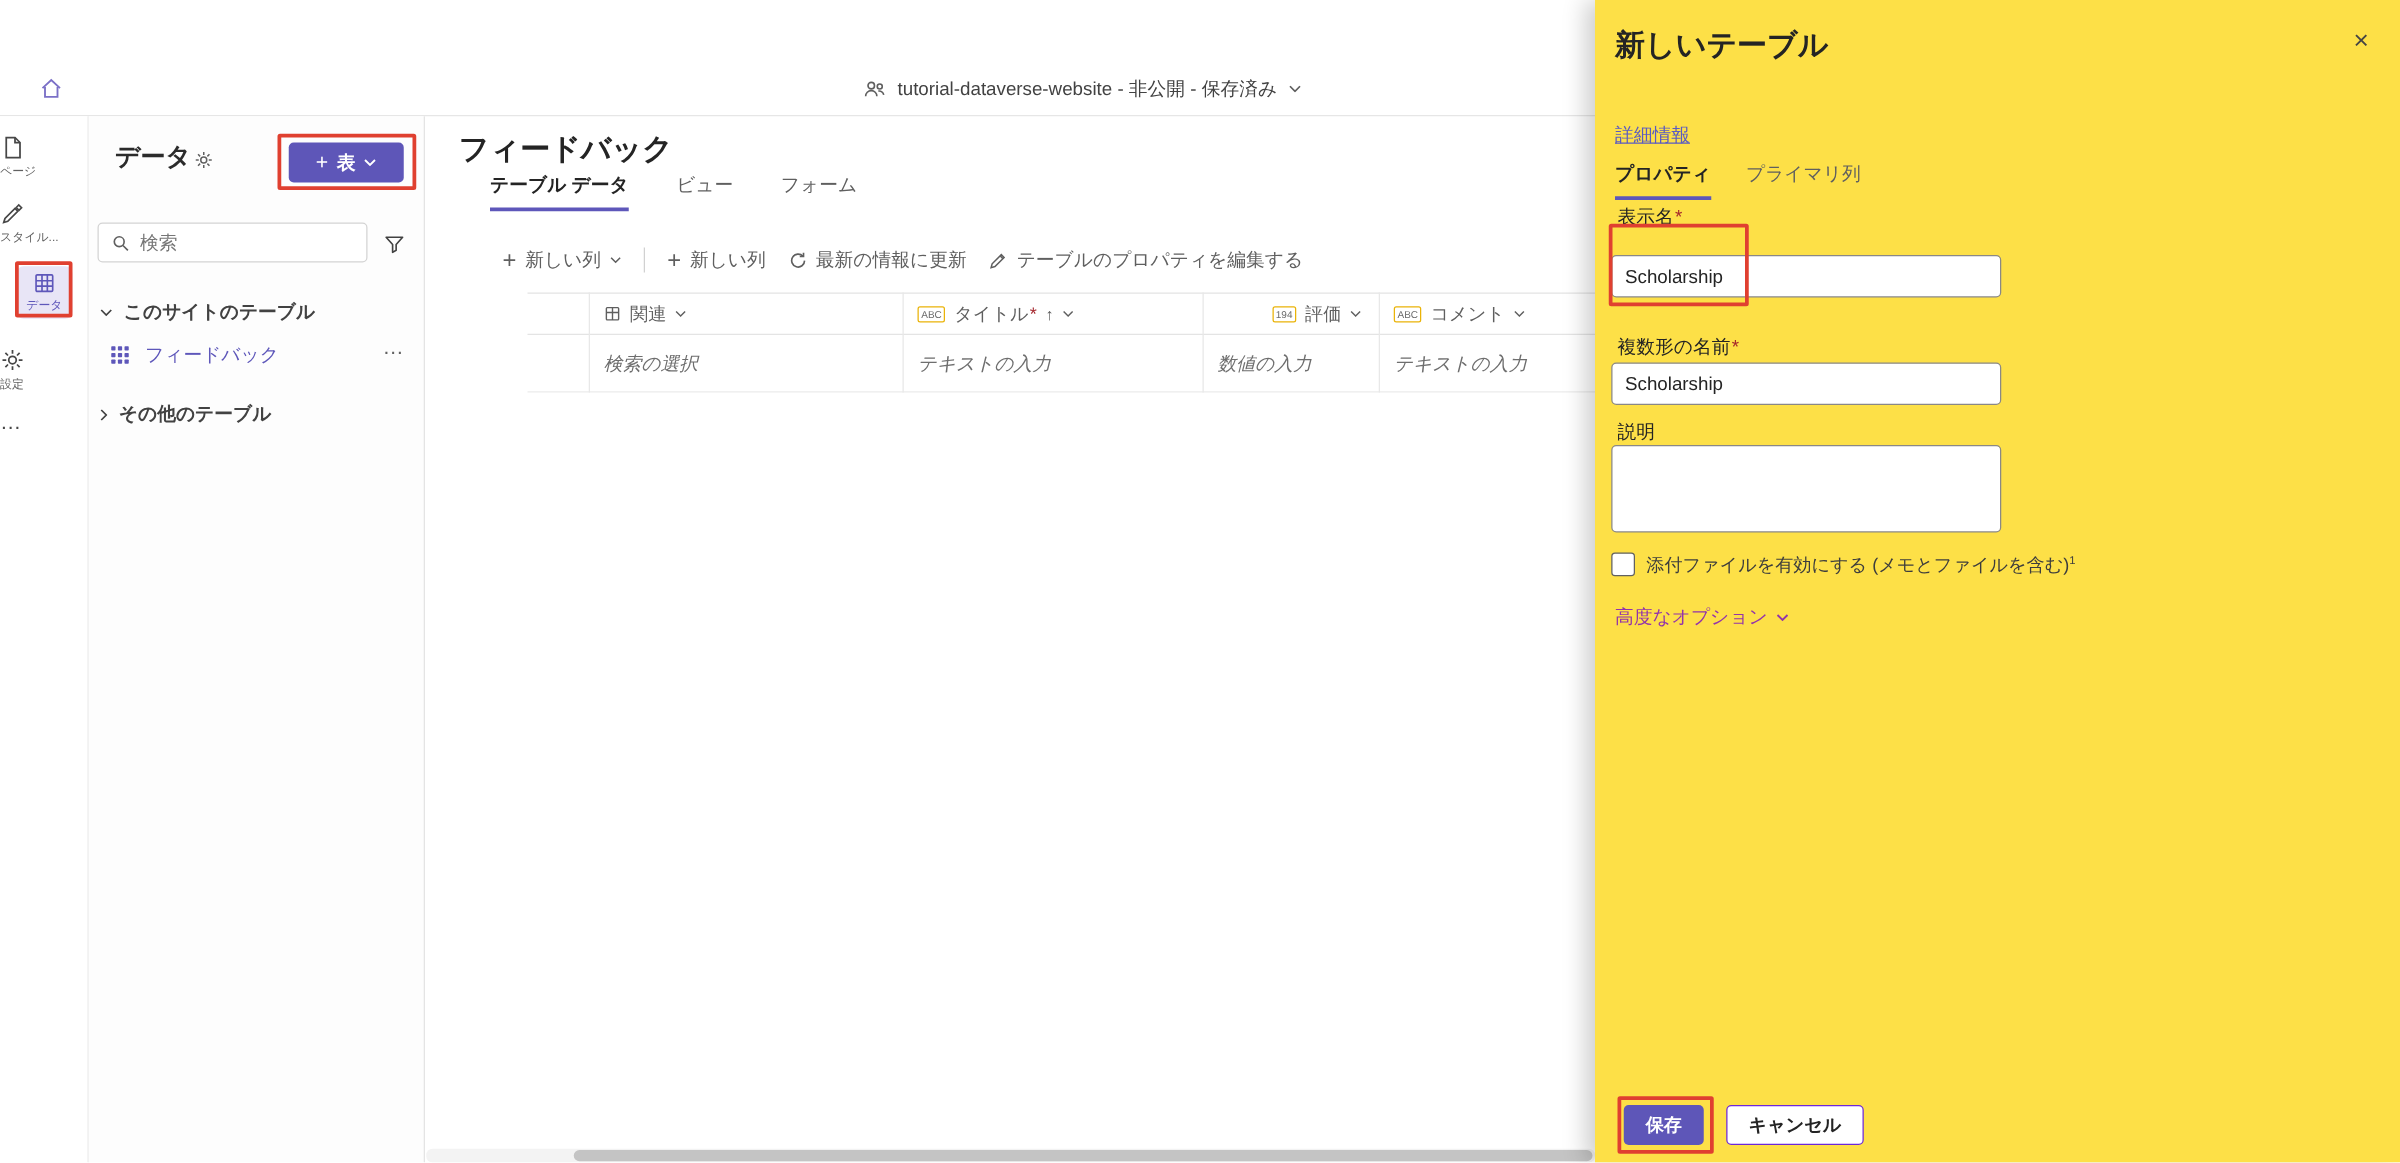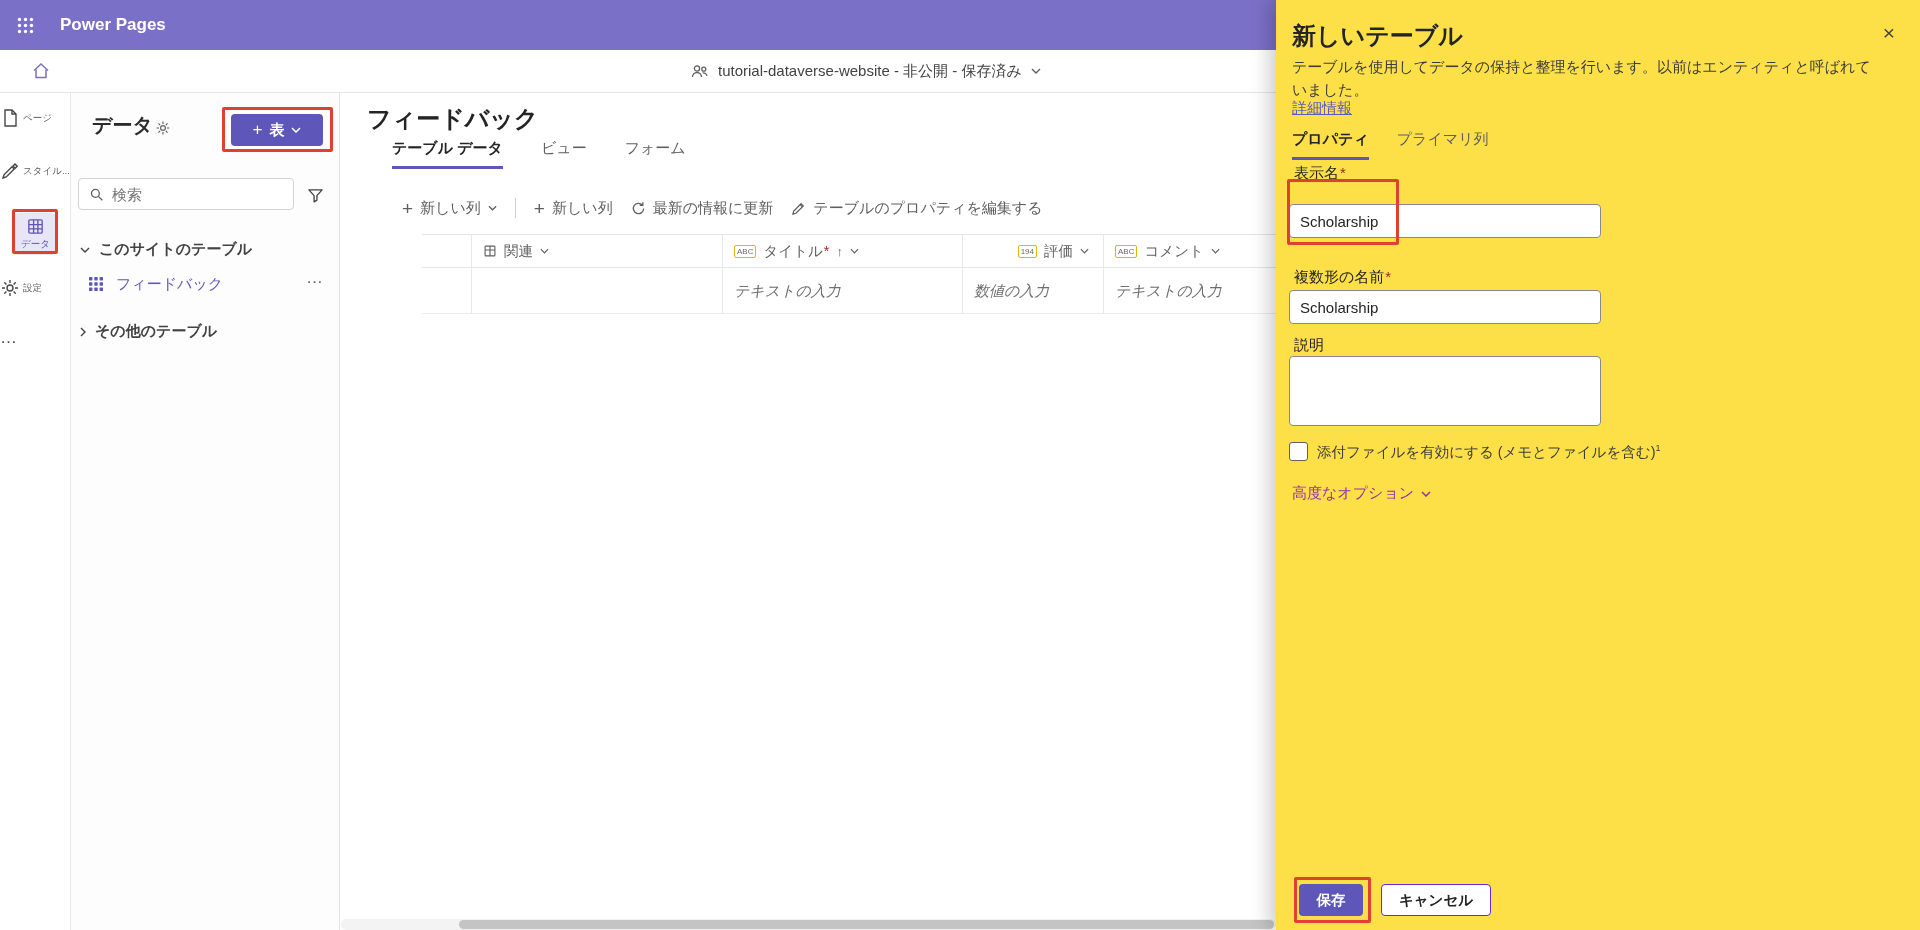--- a/index.html
+++ b/index.html
@@ -13,21 +13,21 @@
   .waffle{width:50px;height:50px;display:flex;align-items:center;justify-content:center;cursor:pointer}
   .app-title{color:#fff;font-size:17px;font-weight:700;margin-left:10px}
 
   
   .sitebar{position:absolute;left:0;top:50px;width:1920px;height:43px;background:#fff;border-bottom:1px solid #e6e6e6}
   .home-btn{position:absolute;left:24px;top:6px;width:34px;height:30px;display:flex;align-items:center;justify-content:center;border-radius:4px;cursor:pointer;color:#7b70c7}
   .site-pill{position:absolute;left:690px;top:0;height:42px;display:flex;align-items:center;gap:9px;color:#424242;font-size:15px;cursor:pointer}
 
   
   .rail{position:absolute;left:0;top:93px;width:71px;height:837px;background:#fff;border-right:1px solid #e9e9e9}
-  .rail-item{position:absolute;left:0;width:71px;display:flex;flex-direction:row;align-items:center;gap:3px;color:#474747;cursor:pointer}
+  .rail-item{position:absolute;left:0;width:71px;display:flex;flex-direction:column;gap:3px;color:#474747;cursor:pointer}
   .rail-item .rlabel{font-size:9.5px;color:#616161;white-space:nowrap}
   .rail-pill{position:absolute;left:13px;width:45px;height:42px;background:#e8e5f6;border-radius:6px;display:flex;flex-direction:column;align-items:center;justify-content:center;gap:2px;color:#5e57ba;cursor:pointer}
   .rail-pill .rlabel{font-size:9.5px;color:#5e57ba}
 
   
   .panel{position:absolute;left:71px;top:93px;width:269px;height:837px;background:#fdfdfd;border-right:1px solid #e4e4e4}
   .panel-title{position:absolute;left:92px;top:112px;font-size:20px;font-weight:700;color:#2b2b2b}
   .panel-gear{position:absolute;left:155px;top:120px;color:#616161;cursor:pointer}
   .btn-newtable{position:absolute;left:231px;top:114px;width:92px;height:32px;background:#5e56b8;border:none;border-radius:4px;color:#fff;display:flex;align-items:center;justify-content:center;gap:7px;font-size:15px;font-weight:600;cursor:pointer}
   .search-box{position:absolute;left:78px;top:178px;width:216px;height:32px;background:#fff;border:1px solid #d3d3d3;border-radius:4px;display:flex;align-items:center;gap:8px;padding:0 10px}
@@ -79,38 +79,20 @@
   .btn-cancel{position:absolute;left:105px;top:884px;width:110px;height:32px;background:#fff;color:#242424;border:1px solid #6d28d9;border-radius:4px;font-size:14.5px;font-weight:600;cursor:pointer;font-family:inherit}
 
   
   .anno{position:absolute;border:3px solid #e04030;border-radius:2px;z-index:300;pointer-events:none}
 </style>
 </head>
 <body>
 
 <div id="app">
 
-  <header class="topbar">
-    <div class="waffle">
-      <svg width="17" height="17" viewBox="0 0 17 17">
-        <g fill="#ffffff">
-          <circle cx="2.5" cy="2.5" r="1.7"></circle>
-            <circle cx="8.5" cy="2.5" r="1.7"></circle>
-            <circle cx="14.5" cy="2.5" r="1.7"></circle>
-          <circle cx="2.5" cy="8.5" r="1.7"></circle>
-            <circle cx="8.5" cy="8.5" r="1.7"></circle>
-            <circle cx="14.5" cy="8.5" r="1.7"></circle>
-          <circle cx="2.5" cy="14.5" r="1.7"></circle>
-            <circle cx="8.5" cy="14.5" r="1.7"></circle>
-            <circle cx="14.5" cy="14.5" r="1.7"></circle>
-        </g>
-      </svg>
-    </div>
-    <div class="app-title">Power Pages</div>
-  </header>
 
   <div class="sitebar">
     <div class="home-btn">
       <svg width="20" height="20" viewBox="0 0 20 20" fill="none" stroke="currentColor" stroke-width="1.5">
         <path d="M3 9.5L10 3l7 6.5"></path>
           <path d="M5 8.5V16.5h10V8.5"></path>
       </svg>
     </div>
     <div class="site-pill">
       <svg width="19" height="19" viewBox="0 0 19 19" fill="none" stroke="#5f5f5f" stroke-width="1.3">
@@ -287,33 +269,33 @@
       </svg>
   </div>
   <div class="gh-cell" style="left:1115px;width:160px">
     <span class="badge">ABC</span>
     <span>コメント</span>
     <svg width="9" height="6" viewBox="0 0 10 6" fill="none" stroke="#5f5f5f" stroke-width="1.3">
         <path d="M1 1l4 4 4-4"></path>
       </svg>
   </div>
 
+  <div class="gr-cell" style="left:483px;width:230px">検索の選択</div>
   <div class="gr-cell" style="left:734px;width:220px">テキストの入力</div>
   <div class="gr-cell" style="left:974px;width:120px">数値の入力</div>
   <div class="gr-cell" style="left:1115px;width:155px">テキストの入力</div>
 
   <div class="hscroll-track"></div>
   <div class="hscroll-thumb"></div>
 
   <section class="dialog">
     <h2 class="dlg-title">新しいテーブル</h2>
     <div class="dlg-close">
       <span>×</span>
     </div>
-    <p class="dlg-desc">テーブルを使用してデータの保持と整理を行います。以前はエンティティと呼ばれていました。</p>
     <a class="dlg-link">詳細情報</a>
 
     <div class="dlg-tabs">
       <div class="tab active">プロパティ</div>
       <div class="tab">プライマリ列</div>
     </div>
 
     <div class="dlg-label" style="left:18px;top:164px">
       <span>表示名</span><span class="req-star">*</span>
     </div>

